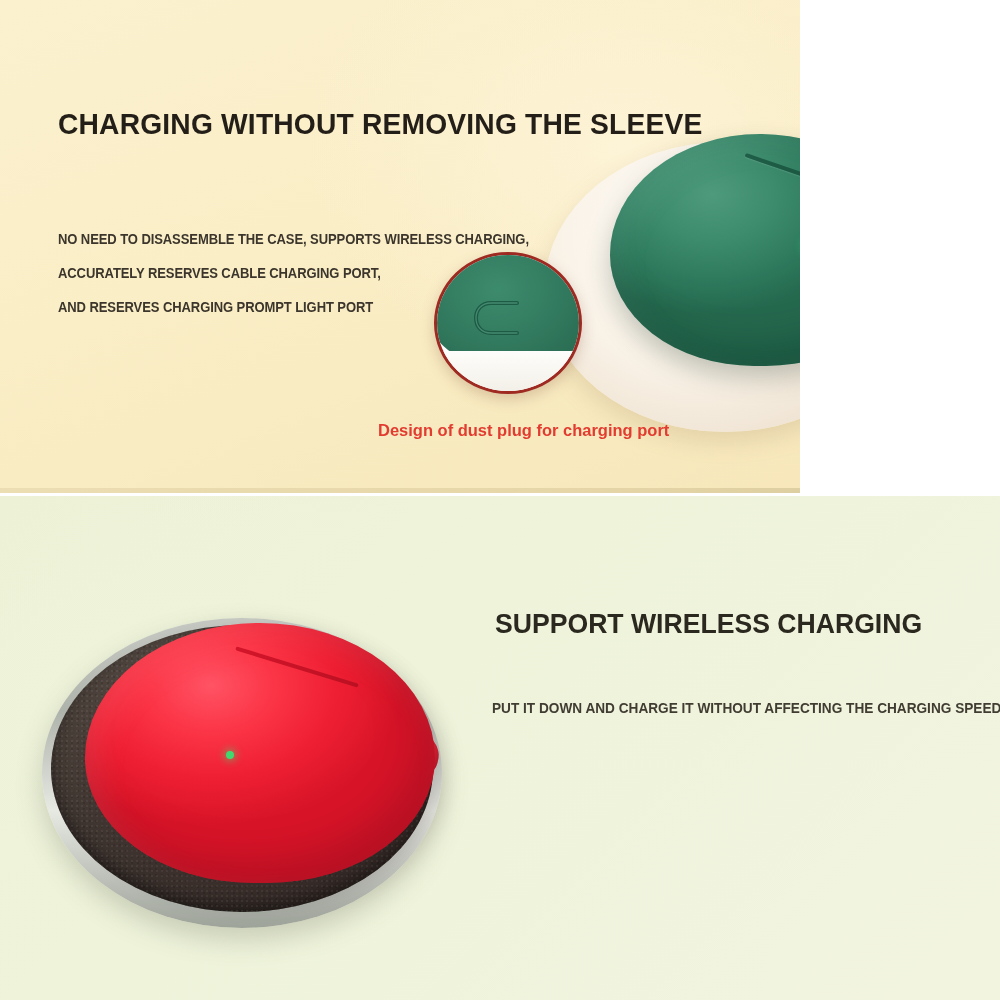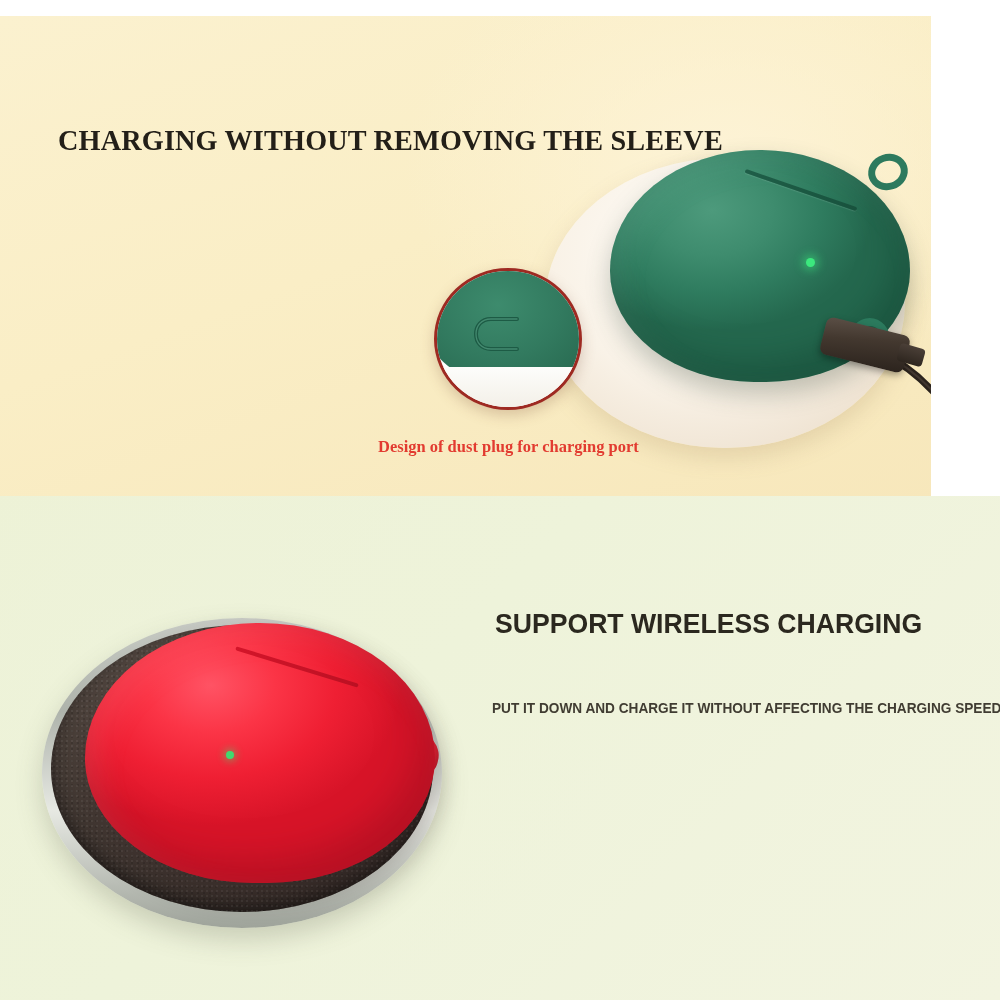--- a/index.html
+++ b/index.html
@@ -5,26 +5,25 @@
   * { margin:0; padding:0; box-sizing:border-box; }
   html, body { width:1000px; height:1000px; overflow:hidden; }
   body {
     font-family: "Liberation Sans", sans-serif;
     background:#ffffff;
   }
   .page { position:relative; width:1000px; height:1000px; }
 
   
   .panel-top {
-    position:absolute; left:0; top:16px; width:931px; height:493px;
+    position:absolute; left:0; top:0; width:800px; height:493px;
     background:
       radial-gradient(ellipse 520px 380px at 78% 30%, #fdf3d6 0%, rgba(253,243,214,0) 62%),
       linear-gradient(160deg, #fbf1cf 0%, #faeec6 45%, #f7e7bb 100%);
     overflow:hidden;
-    font-family:Liberation Serif, serif;
   }
   .panel-top-edge {
     position:absolute; left:0; bottom:0; width:1000px; height:5px;
     background:linear-gradient(90deg,#e8d9ae,#dfcf9f 60%,#cdbf93);
     opacity:.75;
   }
 
   .top-heading {
     position:absolute; left:58px; top:107px;
     font-size:30px; font-weight:700; letter-spacing:.2px;
@@ -206,20 +205,25 @@
 </style>
 </head>
 <body>
 
 <div class="page">
 
   <section class="panel-top">
 
     <div class="top-heading">CHARGING WITHOUT REMOVING THE SLEEVE</div>
 
+    <div class="top-body">
+      <div class="bline">NO NEED TO DISASSEMBLE THE CASE, SUPPORTS WIRELESS CHARGING,</div>
+      <div class="bline">ACCURATELY RESERVES CABLE CHARGING PORT,</div>
+      <div class="bline">AND RESERVES CHARGING PROMPT LIGHT PORT</div>
+    </div>
 
     <div class="pedestal">
       <div class="disc-side"></div>
       <div class="disc-top"></div>
     </div>
 
     <svg class="usb-cable" viewBox="0 0 130 140">
       <path d="M0 6 C 38 24, 70 58, 92 104 C 100 120, 106 132, 112 140" fill="none" stroke="#2b231d" stroke-width="7" stroke-linecap="round"></path>
       <path d="M0 6 C 38 24, 70 58, 92 104 C 100 120, 106 132, 112 140" fill="none" stroke="#55493f" stroke-width="2.2" stroke-linecap="round" opacity=".55"></path>
     </svg>

